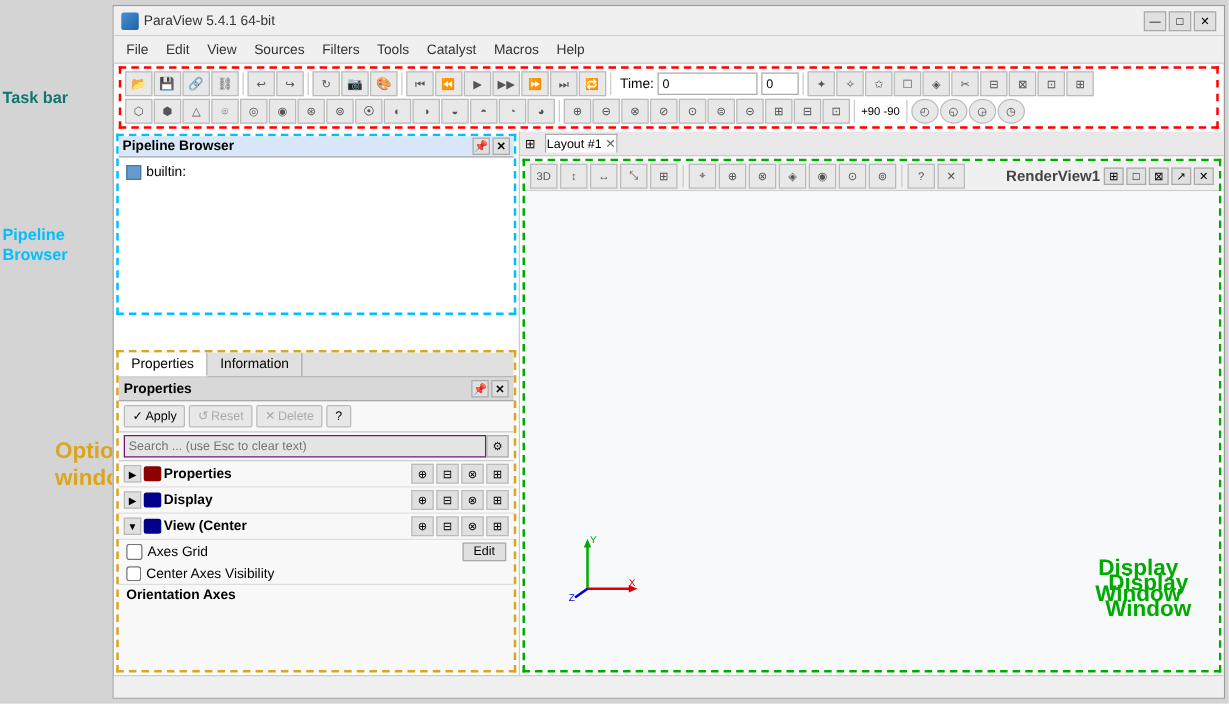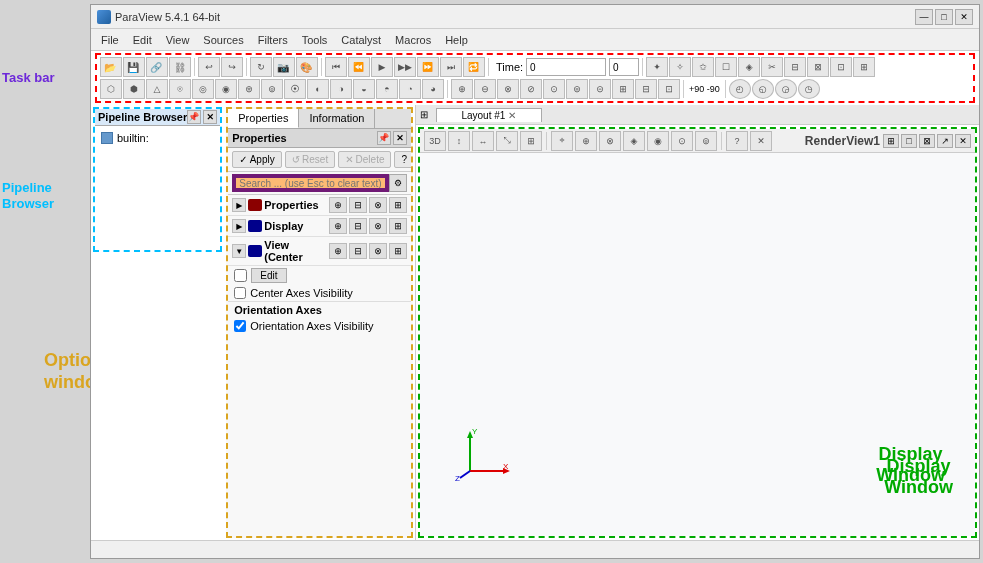--- a/index.html
+++ b/index.html
@@ -180,23 +180,23 @@
     .search-row {
       display: flex;
       align-items: center;
       padding: 2px 4px;
       border-bottom: 1px solid #ccc;
     }
     .search-input {
       flex: 1;
       height: 18px;
       font-size: 10px;
-      border: 4px solid #701a75;
+      border: 1px solid #701a75;
       padding: 4px 3px;
-      background: #fdba74;
+      background: #e5e5e5;
     }
     .search-icon-btn {
       width: 18px;
       height: 18px;
       background: #e0e0e0;
       border: 1px solid #aaa;
       cursor: pointer;
       display: flex;
       align-items: center;
       justify-content: center;
@@ -329,21 +329,21 @@
     .layout-tab-bar {
       background: #e8e8e8;
       border-bottom: 1px solid #ccc;
       display: flex;
       align-items: center;
       padding: 1px 4px;
       height: 20px;
       gap: 4px;
     }
     .layout-tab {
-      padding: 1px 24px;
+      padding: 1px 0;
       background: white;
       border: 1px solid #aaa;
       border-bottom: none;
       font-size: 10px;
       cursor: pointer;
     }
     .layout-close {
       font-size: 10px;
       cursor: pointer;
       color: #666;
@@ -408,21 +408,21 @@
       background: white;
       border: 1px solid #999;
       display: flex;
       flex-direction: column;
     }
 
     .label-taskbar {
       position: absolute;
       left: 2px;
       top: 70px;
-      color: #6d28d9;
+      color: #0f766e;
       font-weight: bold;
       font-size: 13px;
     }
     .label-pipeline {
       position: absolute;
       left: 2px;
       top: 180px;
       color: #00bfff;
       font-weight: bold;
       font-size: 13px;
@@ -562,21 +562,21 @@
         <div class="toolbar-separator"></div>
         <div class="toolbar-btn" style="border-radius:50%; overflow:hidden;">◴</div>
         <div class="toolbar-btn" style="border-radius:50%;">◵</div>
         <div class="toolbar-btn" style="border-radius:50%;">◶</div>
         <div class="toolbar-btn" style="border-radius:50%;">◷</div>
       </div>
     </div>
 
     <div style="display:flex; flex:1; overflow:hidden;">
 
-      <div style="width:325px; display:flex; border-right:1px solid #ccc; position:relative;">
+      <div style="width:325px; display:flex; flex-direction:column; border-right:1px solid #ccc; position:relative;gap:24px;">
 
         <div style="border:2px dashed #00bfff; margin:2px; height:145px; background:white; display:flex; flex-direction:column;">
           <div class="pb-panel-top">
             <span>Pipeline Browser</span>
             <div style="display:flex; gap:2px;">
               <div class="panel-ctrl-btn">📌</div>
               <div class="panel-ctrl-btn">✕</div>
             </div>
           </div>
           <div class="pipeline-content">
@@ -654,36 +654,33 @@
             <div class="section-icons">
               <div class="sect-icon">⊕</div>
               <div class="sect-icon">⊟</div>
               <div class="sect-icon">⊗</div>
               <div class="sect-icon">⊞</div>
             </div>
           </div>
 
           <div class="check-edit-row">
             <input type="checkbox" style="">
+            <span class="edit-label">Axes Grid</span>
             <button class="edit-btn">Edit</button>
           </div>
 
           <div class="check-row">
             <input type="checkbox" style="">
             <span>Center Axes Visibility</span>
           </div>
 
           <div style="padding: 2px 6px; font-weight:bold; font-size:11px; border-top:1px solid #ddd;">
             <span>Orientation Axes</span>
           </div>
 
-          <div class="check-row">
-            <input type="checkbox" checked="" style="">
-            <span>Orientation Axes Visibility</span>
-          </div>
         </div>
       </div>
 
       <div style="flex:1; display:flex; flex-direction:column; position:relative;">
 
         <div class="layout-tab-bar">
           <span style="font-size:10px; margin-right:4px;">⊞</span>
           <div class="layout-tab">
             <span>Layout #1</span>
             <span class="layout-close">✕</span>

